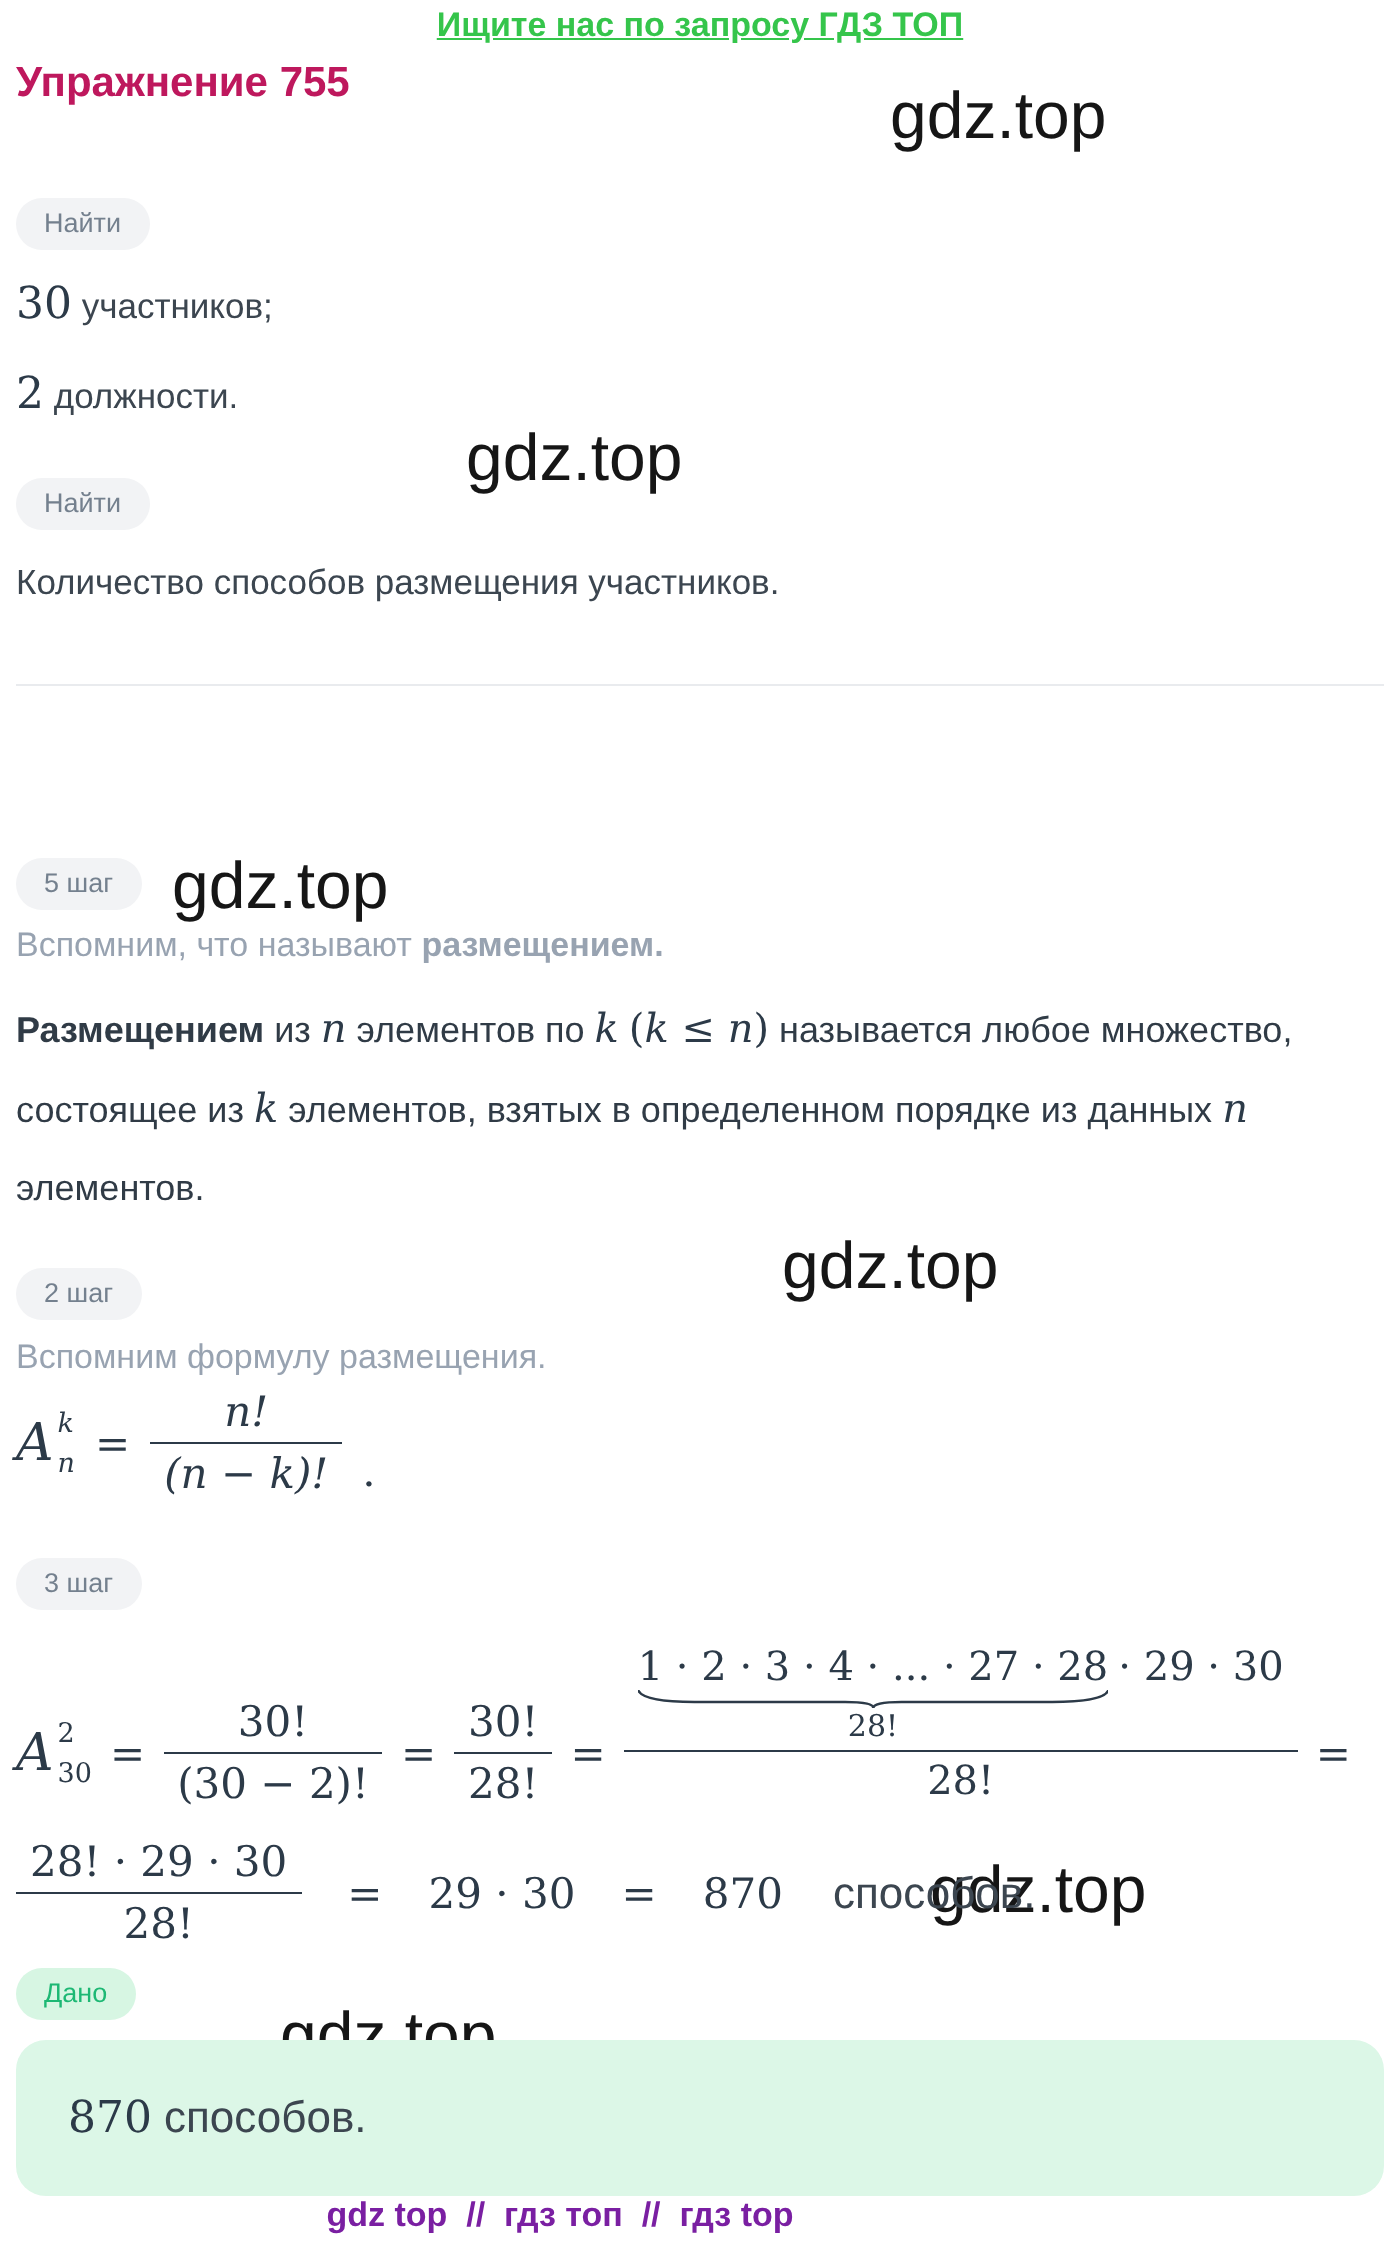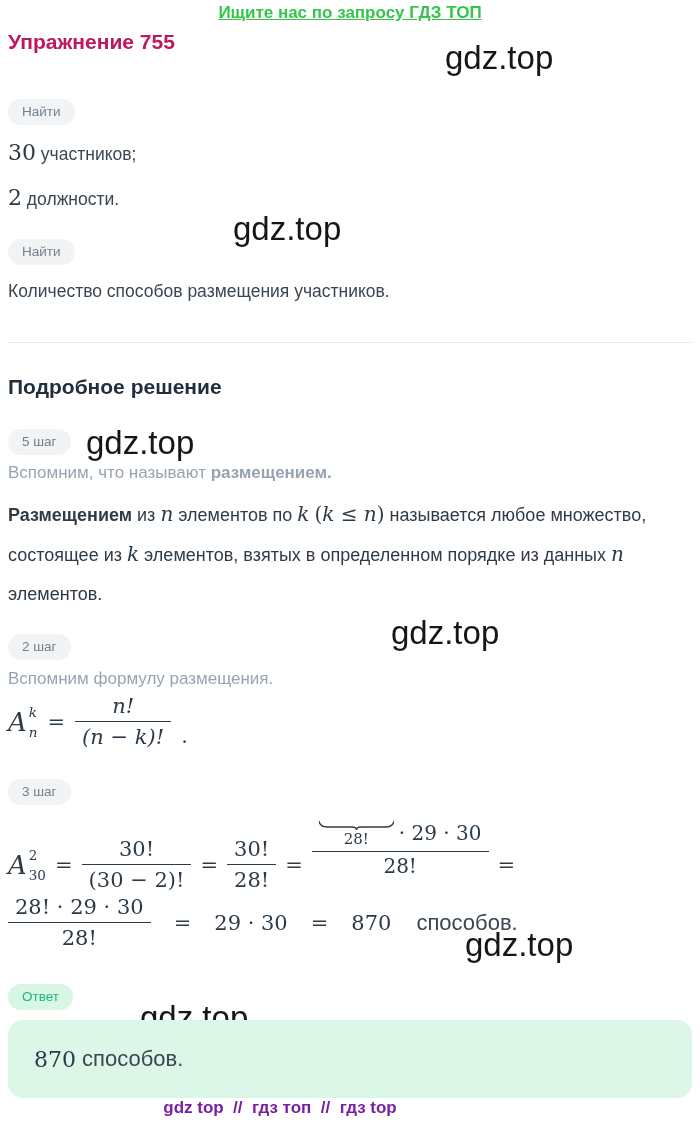--- a/index.html
+++ b/index.html
@@ -106,21 +106,20 @@
   </div>
   <div class="given g2">
     <span class="mnum">2</span><span> должности.</span>
   </div>
 
   <span class="badge b-naiti">Найти</span>
   <div class="findtext">Количество способов размещения участников.</div>
 
   <div class="divider"></div>
 
-  <h2 class="subtitle">Подробное решение</h2>
 
   <span class="badge b-s1">5 шаг</span>
   <div class="intro i1"><span>Вспомним, что называют </span><b>размещением.</b></div>
 
   <p class="definition"><b>Размещением</b><span> из </span><span class="mv">n</span><span> элементов по </span><span class="mv">k</span><span> </span><span class="mo">(</span><span class="mv">k</span><span class="mo"> ≤ </span><span class="mv">n</span><span class="mo">)</span><span> называется любое множество, состоящее из </span><span class="mv">k</span><span> элементов, взятых в определенном порядке из данных </span><span class="mv">n</span><span> элементов.</span></p>
 
   <span class="badge b-s2">2 шаг</span>
   <div class="intro i2">Вспомним формулу размещения.</div>
 
   <div class="formula f2">
@@ -157,20 +156,21 @@
         </span>
       <span>=</span>
       <span class="frac">
           <span class="num">30!</span>
           <span class="den">28!</span>
         </span>
       <span>=</span>
       <span class="frac bigfrac">
         <span class="num bignum">
           <span class="braced">
+            <span class="seq">1 · 2 · 3 · 4 · ... · 27 · 28</span>
             <svg class="brace" viewBox="0 0 100 12" preserveAspectRatio="none">
                 <path d="M0,0 Q1,8 12,8 L44,8 Q50,8 50,12 Q50,8 56,8 L88,8 Q99,8 100,0"></path>
               </svg>
             <span class="blabel">28!</span>
           </span>
           <span class="tail">· 29 · 30</span>
         </span>
         <span class="den">28!</span>
       </span>
       <span>=</span>
@@ -181,21 +181,21 @@
           <span class="den">28!</span>
         </span>
       <span>=</span>
       <span>29 · 30</span>
       <span>=</span>
       <span>870</span>
       <span class="unit">способов.</span>
     </div>
   </div>
 
-  <span class="badge b-ans">Ответ</span>
+  <span class="badge b-ans">Дано</span>
 
   <div class="answer-box">
     <span class="mnum">870</span>
     <span class="unit">способов.</span>
   </div>
 
   <div class="footer">gdz top  //  гдз топ  //  гдз top</div>
 
 </div>
 

